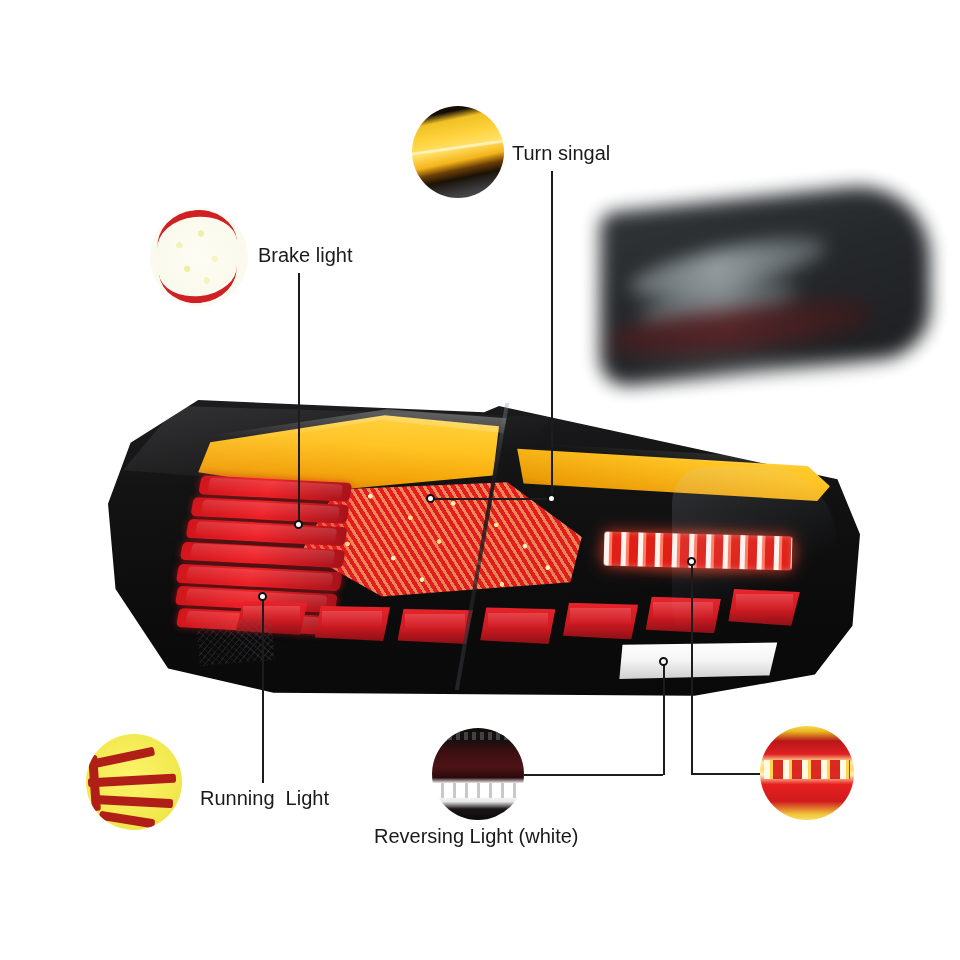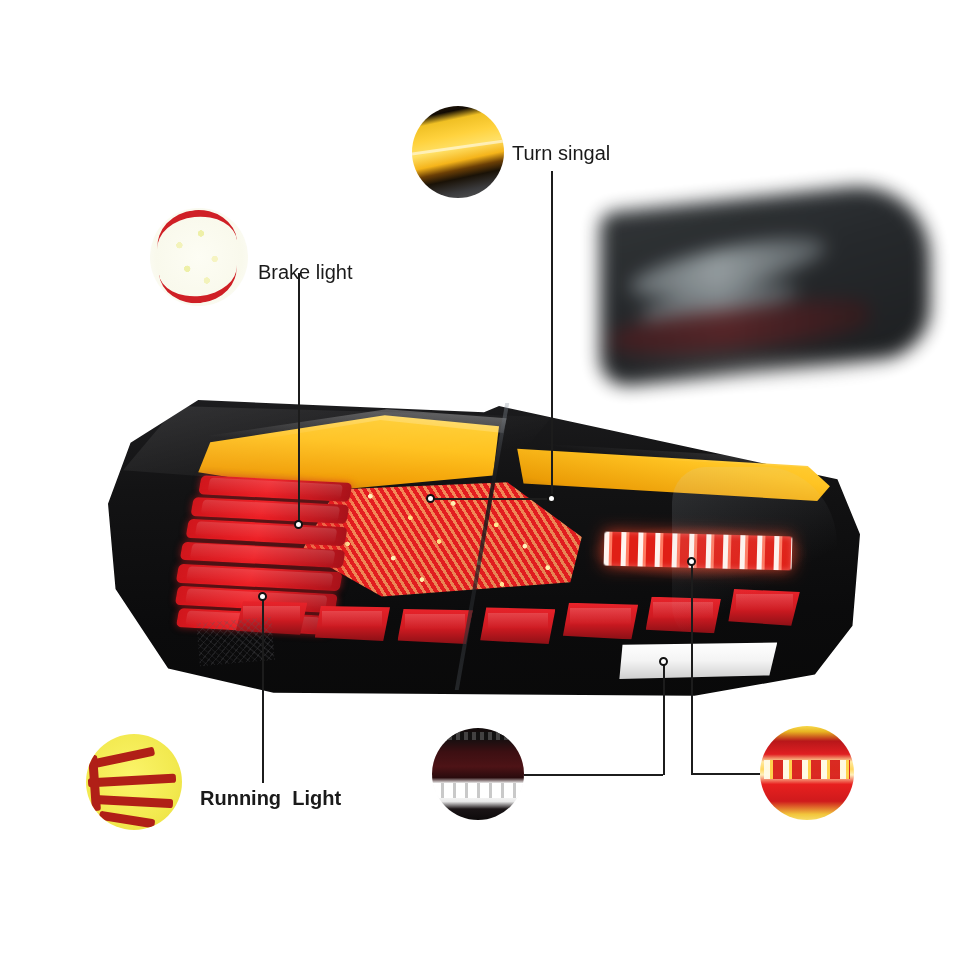--- a/index.html
+++ b/index.html
@@ -490,39 +490,40 @@
   <div class="label" style="left:512px; top:115px;">Turn singal</div>
   <div class="leader v" style="left:551px; top:143px; height:327px;"></div>
   <div class="leader h" style="left:430px; top:470px; width:122px;"></div>
   <div class="dot" style="left:426px; top:466px;"></div>
   <div class="dot" style="left:547px; top:466px;"></div>
 
   <div class="bubble bub-brake">
     <div class="arc-top"></div>
     <div class="arc-bot"></div>
   </div>
-  <div class="label" style="left:258px; top:234px;">Brake light</div>
+  <div class="label" style="left:258px; top:217px;">Brake light</div>
   <div class="leader v" style="left:298px; top:245px; height:251px;"></div>
   <div class="dot" style="left:294px; top:492px;"></div>
 
   <div class="bubble bub-running">
     <div class="ch" style="left:6%;  top:20%; width:66%; height:9px; transform:rotate(-12deg);"></div>
     <div class="ch" style="left:2%;  top:44%; width:92%; height:9px; transform:rotate(-3deg);"></div>
     <div class="ch" style="left:6%;  top:66%; width:84%; height:9px; transform:rotate(3deg);"></div>
     <div class="ch" style="left:14%; top:84%; width:58%; height:9px; transform:rotate(9deg);"></div>
     <div class="ch" style="left:4%;  top:22%; width:9px; height:58%; transform:rotate(-4deg);"></div>
   </div>
-  <div class="label" style="left:200px; top:760px;font-weight:bold;">Running  Light</div>
+  <div class="label" style="left:200px; top:760px;">Running  Light</div>
   <div class="leader v" style="left:262px; top:572px; height:183px;"></div>
   <div class="dot" style="left:258px; top:564px;"></div>
 
   <div class="bubble bub-revw">
     <div class="topteeth"></div>
     <div class="teeth"></div>
   </div>
+  <div class="label" style="left:374px; top:798px;">Reversing Light (white)</div>
   <div class="leader h" style="left:524px; top:746px; width:139px;"></div>
   <div class="leader v" style="left:663px; top:637px; height:110px;"></div>
   <div class="dot" style="left:659px; top:629px;"></div>
 
   <div class="bubble bub-revr">
     <div class="leds"></div>
   </div>
   <div class="leader h" style="left:691px; top:745px; width:69px;"></div>
   <div class="leader v" style="left:691px; top:537px; height:209px;"></div>
   <div class="dot" style="left:687px; top:529px;"></div>

